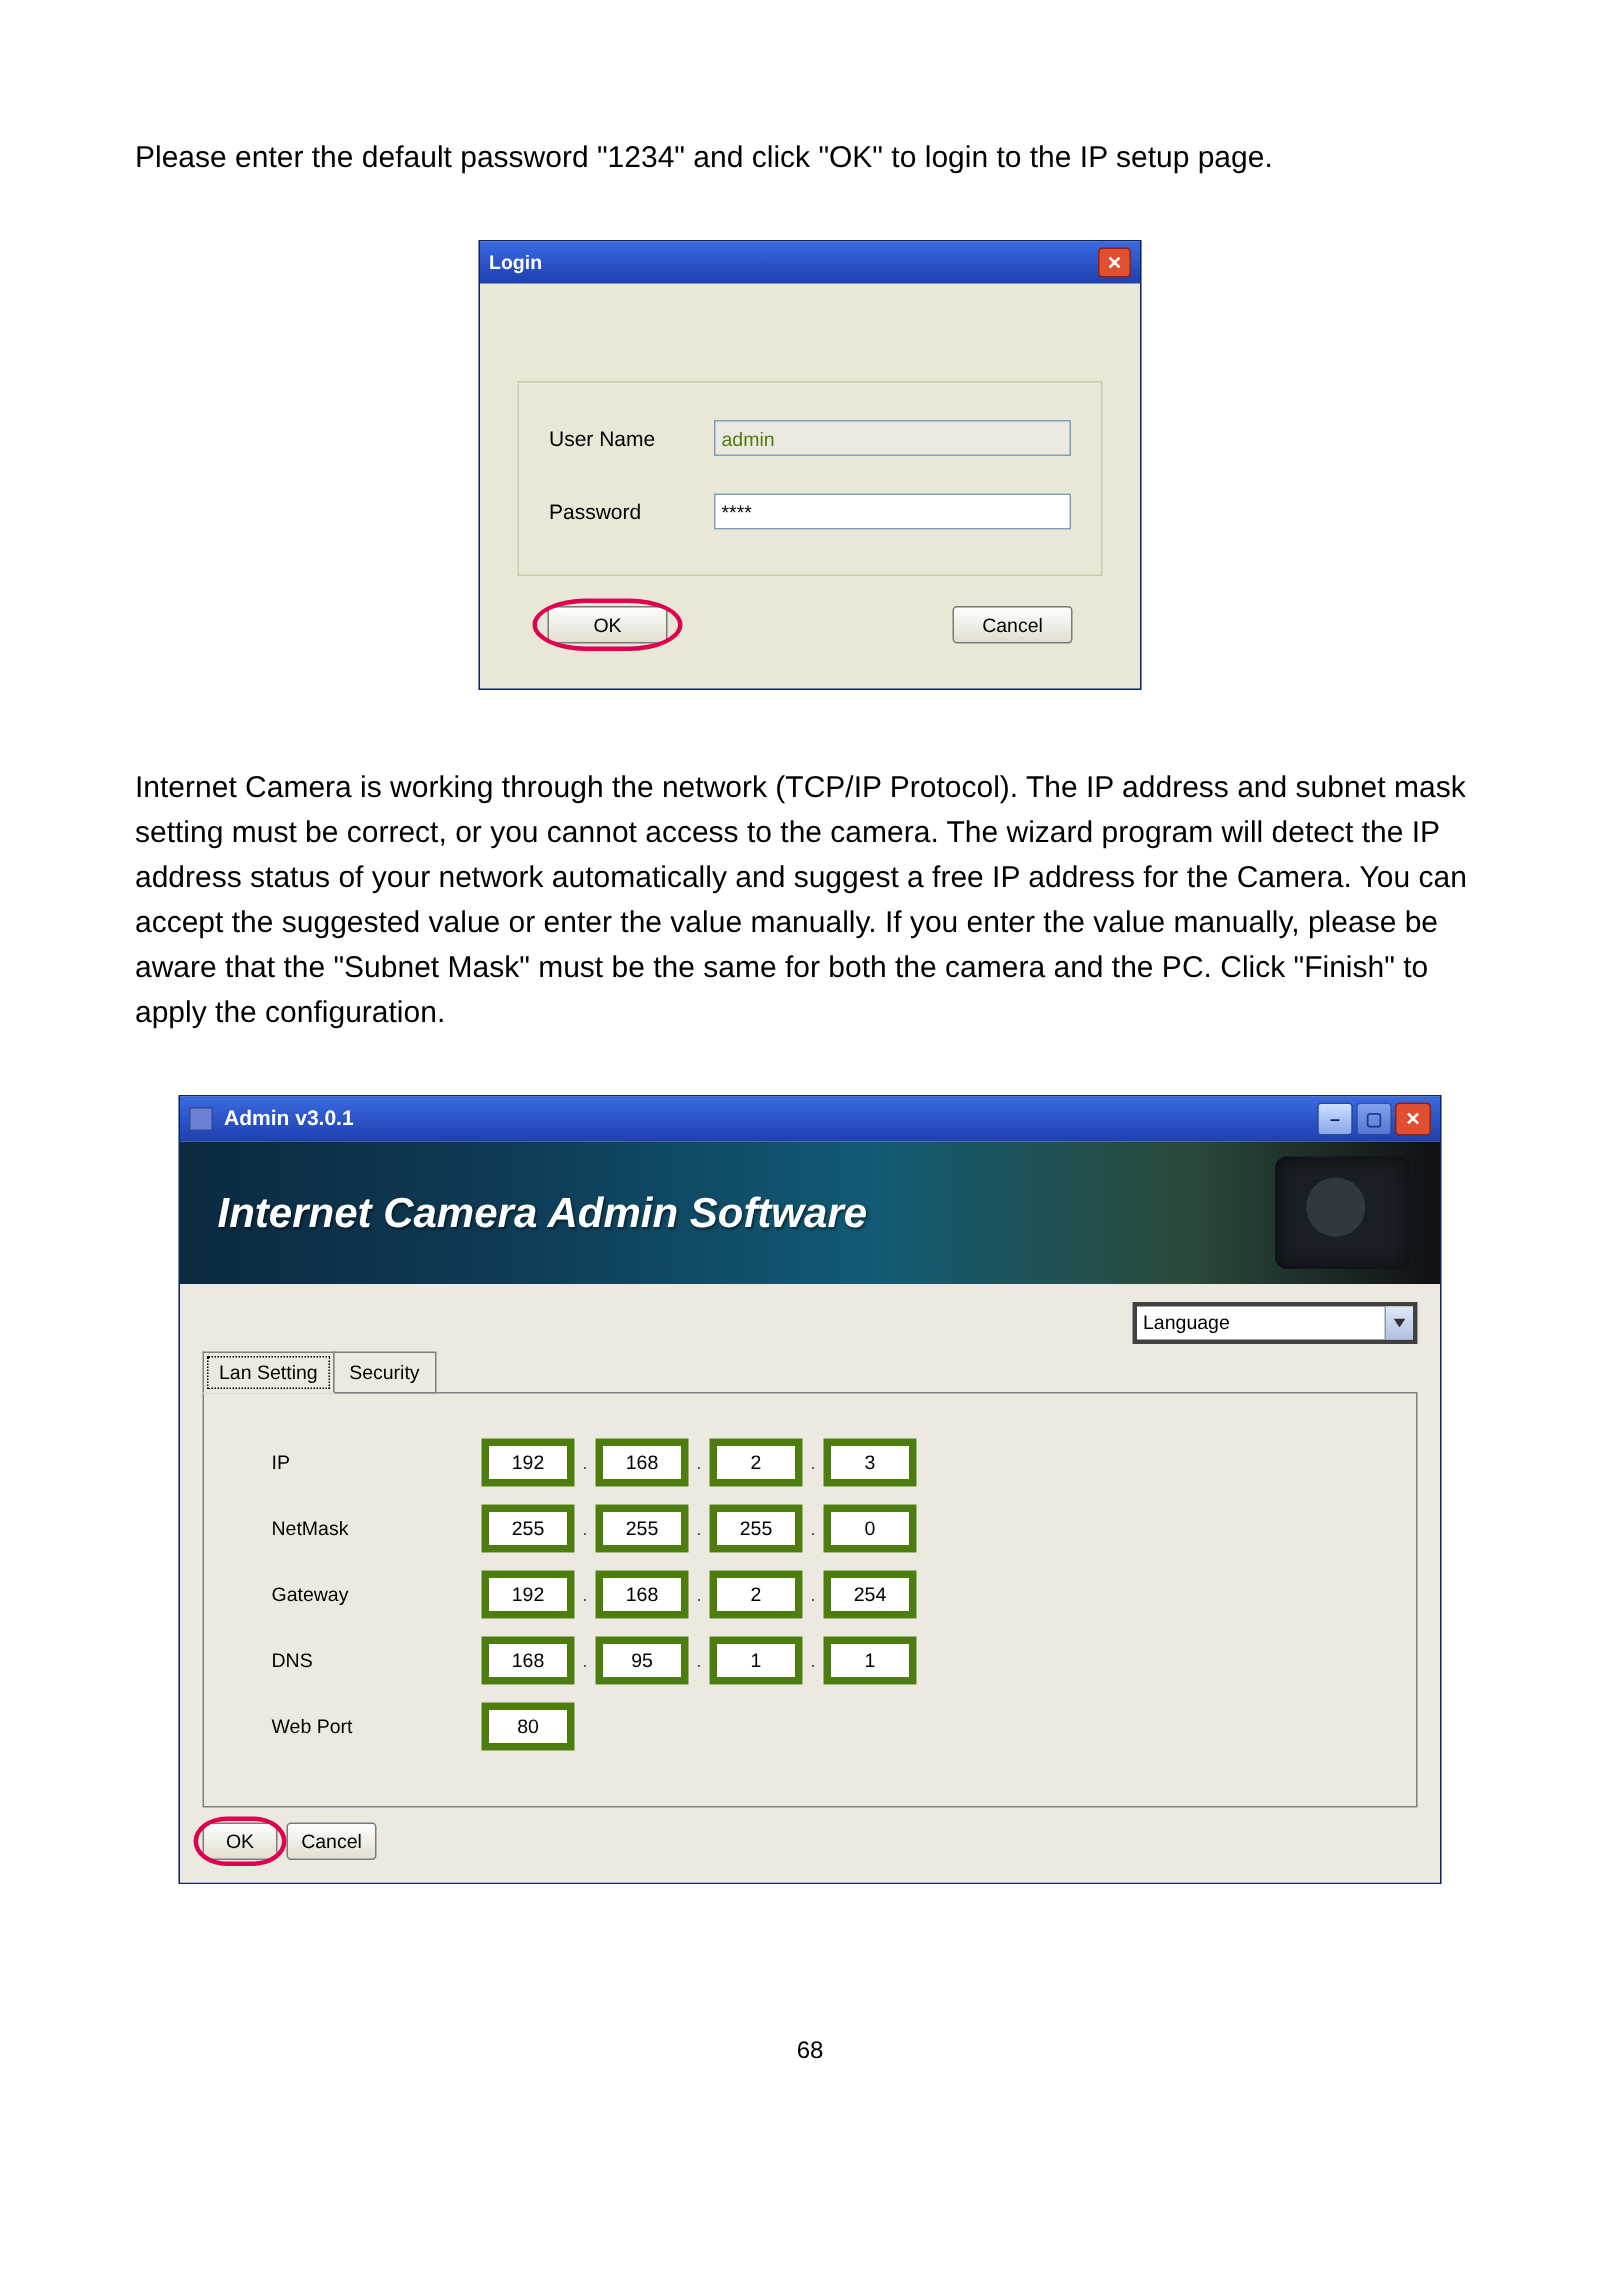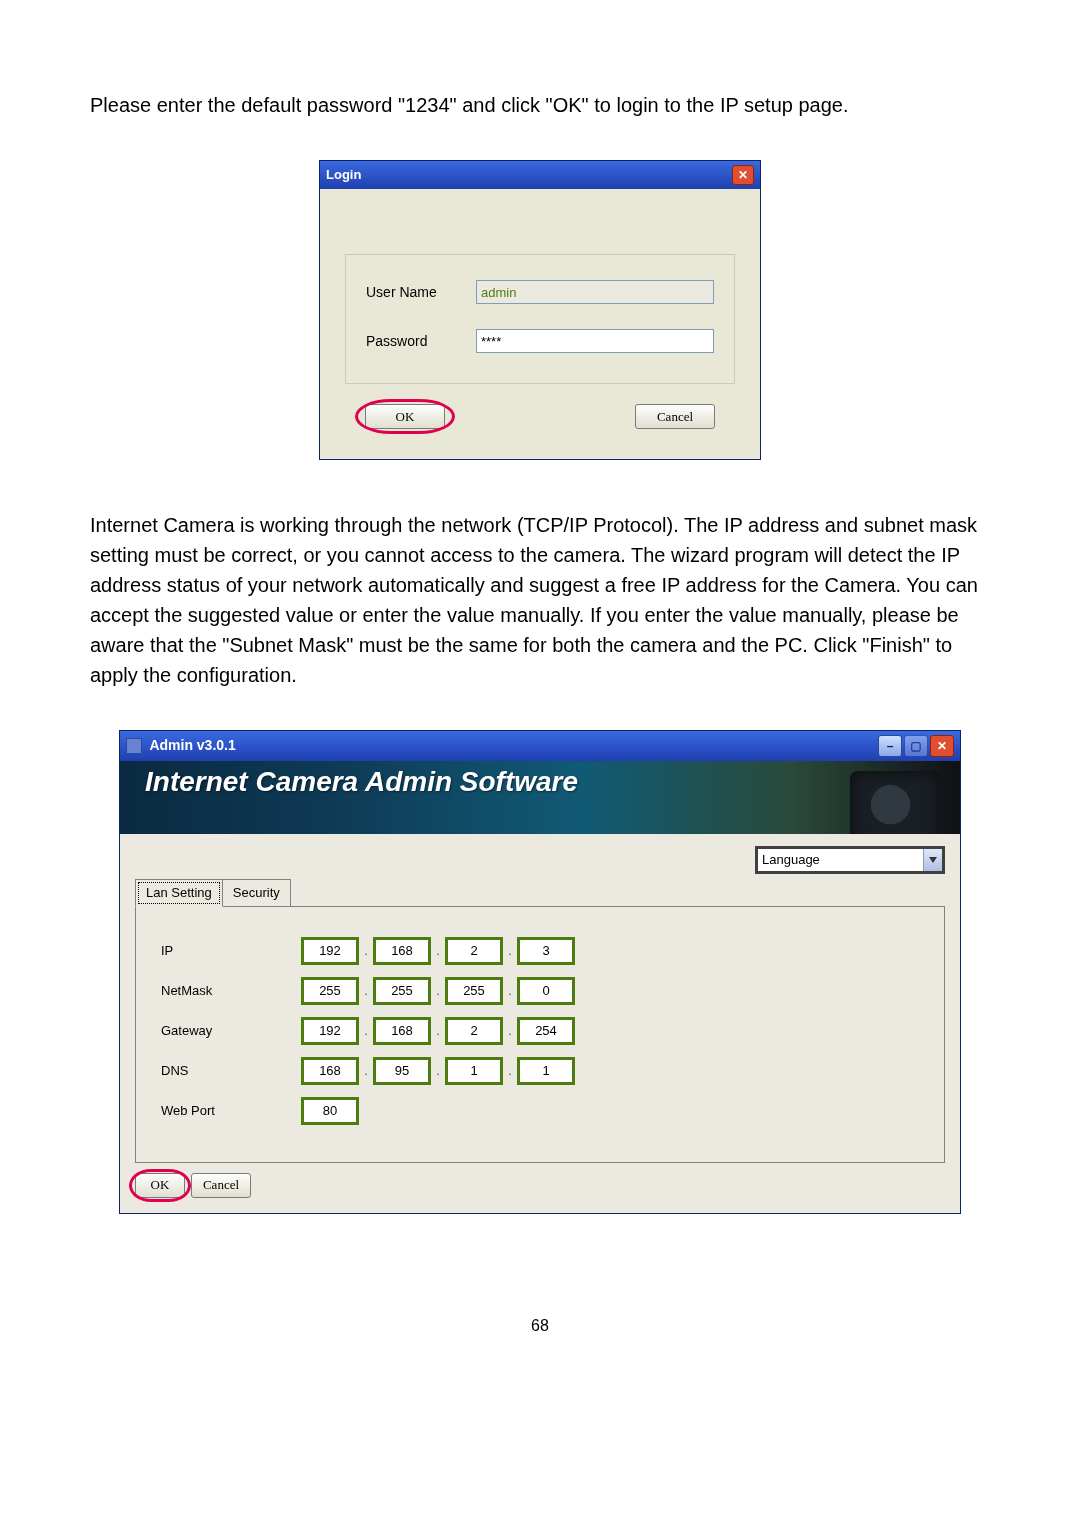--- a/index.html
+++ b/index.html
@@ -93,21 +93,21 @@
     justify-content: space-between;
     padding: 0 20px 15px 20px;
   }
   .xp-button {
     min-width: 80px;
     height: 25px;
     border: 1px solid #7a7a7a;
     border-radius: 3px;
     background: linear-gradient(#fefefe,#e0dfd0);
     font-size: 13px;
-    font-family: Liberation Serif, serif;
+    font-family: Liberation Sans, sans-serif;
     cursor: pointer;
   }
   .circle {
     position: relative;
   }
   .circle::after {
     content: "";
     position: absolute;
     border: 3px solid #e00050;
     border-radius: 50%;
@@ -159,23 +159,24 @@
     font-weight: bold;
     font-size: 12px;
     background: linear-gradient(#cfe0ff,#8aa8e8);
   }
   .win-btn.close {
     background: #e05030;
     color: #fff;
     border-color: #902010;
   }
   .banner {
-    height: 73px;
+    height: 95px;
     background: linear-gradient(90deg, #0a2a40 0%, #0e3a55 25%, #115a75 55%, #2a4a3a 80%, #101015 100%);
     display: flex;
+    align-items: center;
     padding-left: 25px;
     position: relative;
     overflow: hidden;
   }
   .banner-title {
     color: #fff;
     font-style: italic;
     font-weight: bold;
     font-size: 28px;
     text-shadow: 1px 1px 2px rgba(0,0,0,0.5);
@@ -257,25 +258,26 @@
   }
   .radio-item input { margin:0; }
   .form-row {
     display: flex;
     align-items: center;
     margin-bottom: 12px;
   }
   .form-label {
     width: 140px;
     font-size: 13px;
+    margin-left: 20px;
   }
   .octet {
     width: 48px;
     height: 20px;
-    border: 3px solid #4d7c0f;
+    border: 5px solid #4d7c0f;
     background: #fff;
     text-align: center;
     font-size: 13px;
     font-family: inherit;
   }
   .dot {
     display: inline-block;
     width: 14px;
     text-align: center;
     color: #555;

